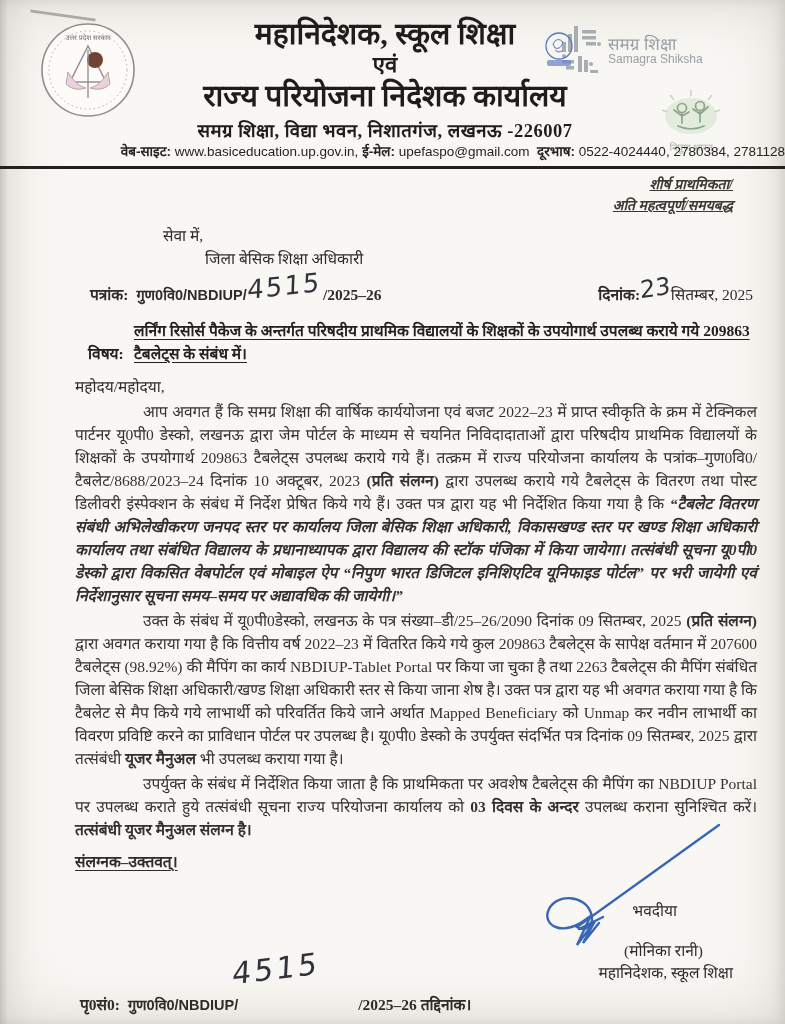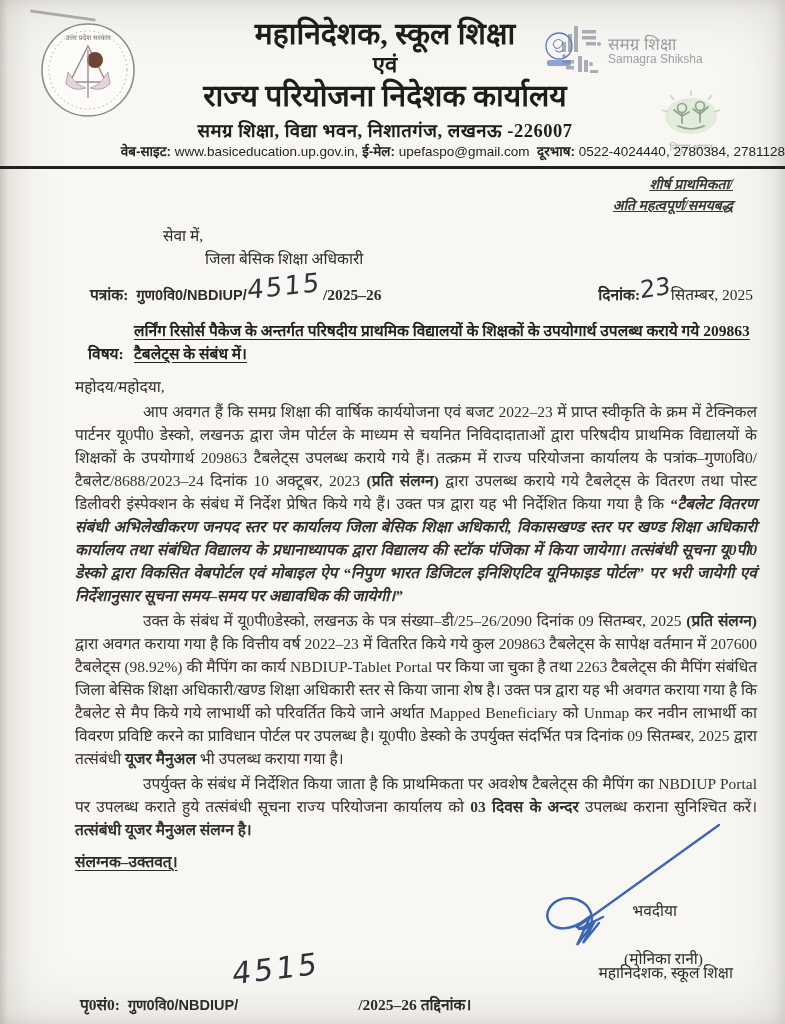--- a/index.html
+++ b/index.html
@@ -71,21 +71,21 @@
     margin:2px 28px 0 75px;text-align:justify;text-indent:68px;color:#34322e;
   }
   .seg-b{font-weight:bold;}
   .seg-q{font-style:italic;font-weight:600;}
   .enclosure{margin:9px 0 0 75px;font-weight:bold;}
   .enclosure span{text-decoration:underline;text-underline-offset:3px;}
   
   .sig-block{position:relative;height:112px;}
   .sig-svg{position:absolute;right:62px;top:-52px;}
   .closing{position:absolute;right:108px;top:26px;}
-  .sig-name{position:absolute;right:82px;top:74px;}
+  .sig-name{position:absolute;right:82px;top:66px;}
   .sig-desig{position:absolute;right:52px;top:88px;}
   
   .endorse-line{position:relative;display:flex;align-items:baseline;margin:8px 0 0 80px;}
   .endorse-hw{
     position:absolute;left:152px;top:-36px;
     font-family:"DejaVu Sans",sans-serif;color:#32323c;font-size:30px;letter-spacing:3px;
     transform:rotate(-7deg) skewX(-10deg);
   }
   .endorse-prefix{font-weight:bold;margin-left:8px;font-family:"Liberation Sans","DejaVu Sans",sans-serif;font-size:14.5px;}
   .endorse-suffix{font-weight:bold;margin-left:120px;}

